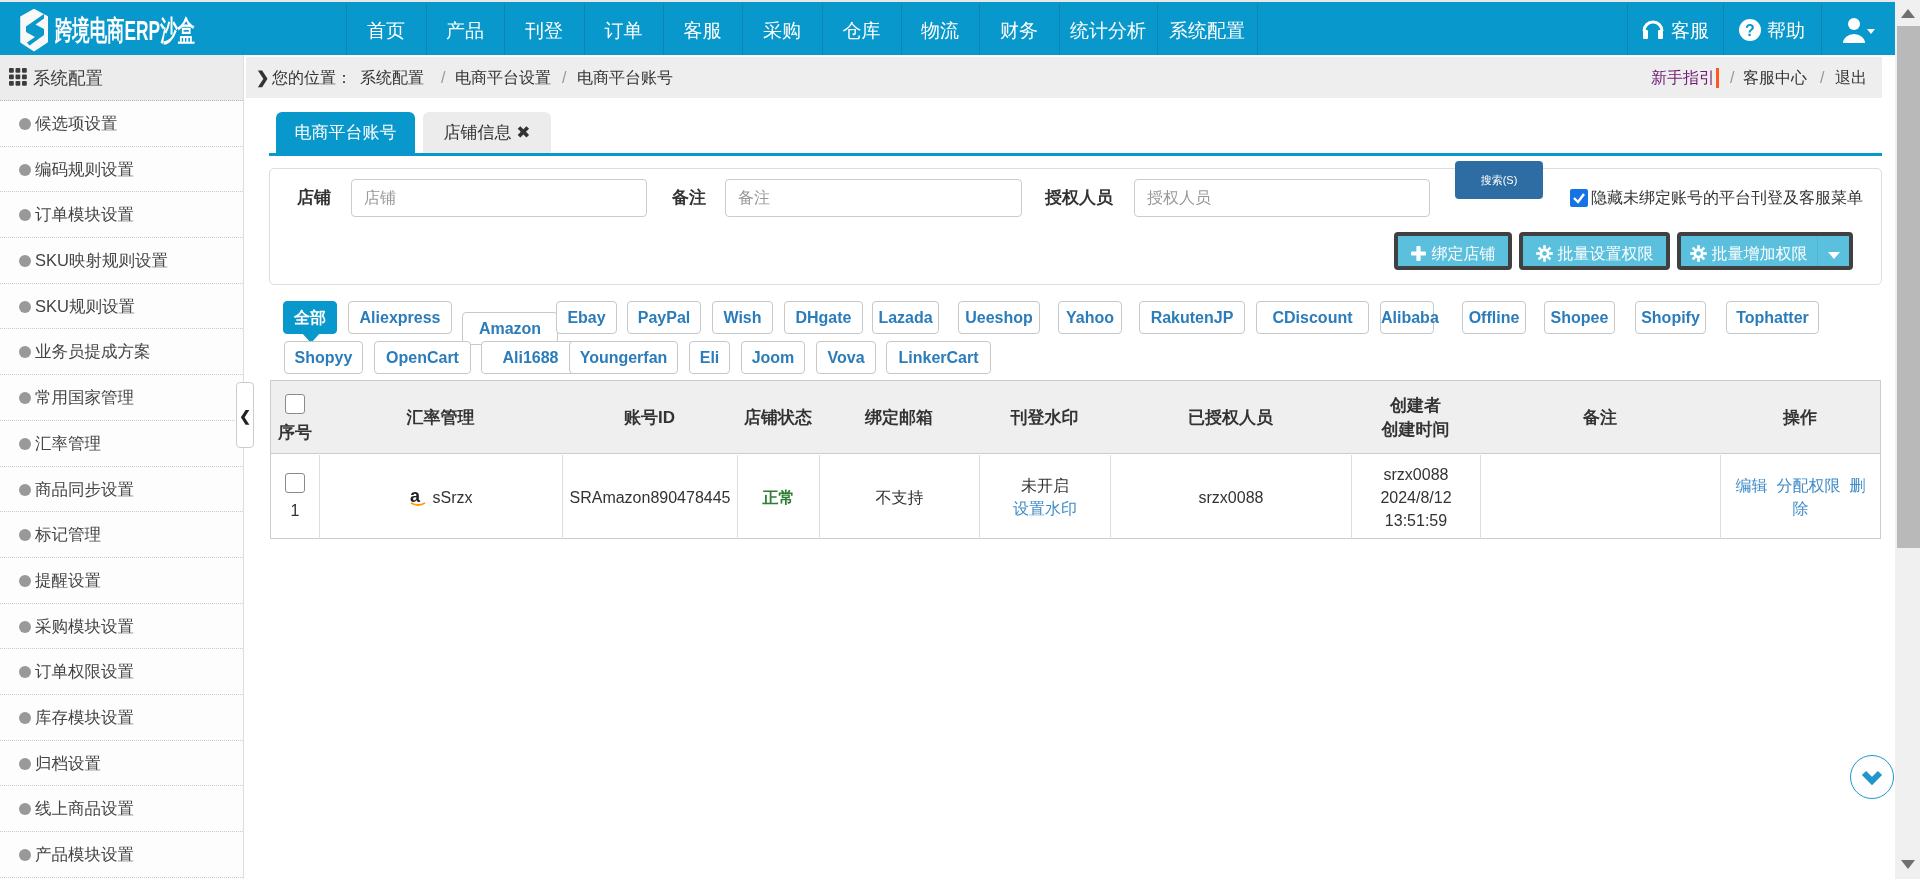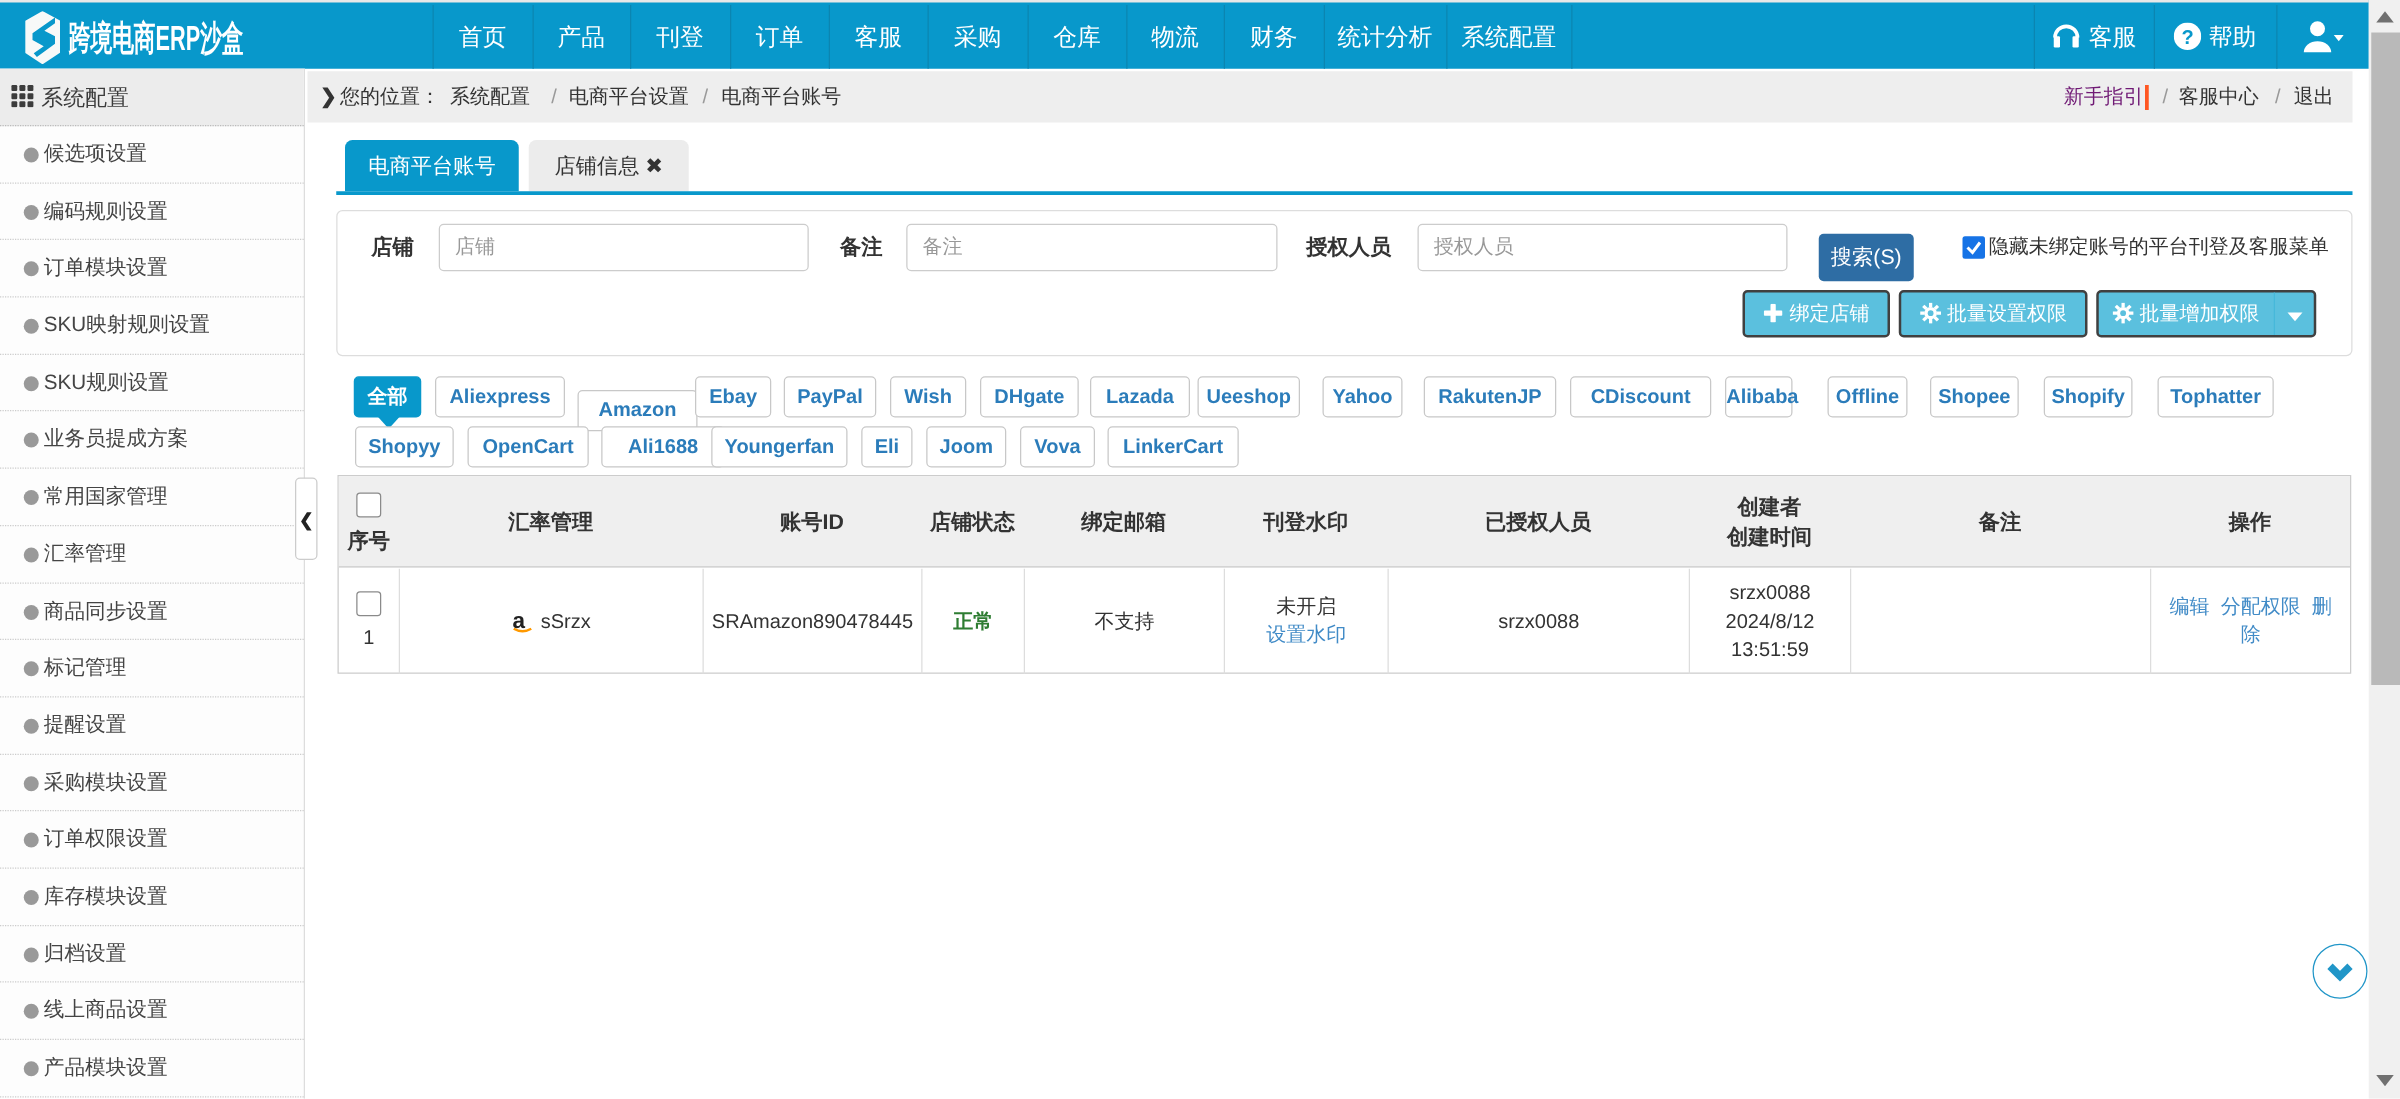--- a/index.html
+++ b/index.html
@@ -23,22 +23,22 @@
 #collapser{position:absolute;left:236px;top:382px;width:18px;height:66px;background:#fff;border:1px solid #ccc;border-radius:4px;line-height:66px;text-align:center;font-size:14px;font-weight:bold;color:#222;}
 
 #crumb{position:absolute;left:246px;top:57px;width:1636px;height:41px;background:#eee;font-size:16px;line-height:41px;}
 
 .tab{position:absolute;top:112px;height:41px;line-height:41px;text-align:center;font-size:17px;border-radius:6px 6px 0 0;}
 #tabline{position:absolute;left:269px;top:153px;width:1613px;height:3px;background:#0898cb;}
 
 #sbox{position:absolute;left:269px;top:168px;width:1613px;height:117px;border:1px solid #ddd;border-radius:5px;background:#fff;}
 .flabel{position:absolute;top:179px;height:38px;line-height:38px;font-weight:bold;font-size:17px;color:#333;}
 .finput{position:absolute;top:179px;height:38px;line-height:36px;border:1px solid #ccc;border-radius:4px;color:#999;font-size:16px;padding-left:12px;background:#fff;}
-#btn-search{position:absolute;left:1455px;top:187px;width:76px;height:38px;background:#2e6da4;border-radius:4px;color:#fff;font-size:17px;text-align:center;line-height:38px;}
-.btn-info{position:absolute;top:232px;height:38px;background:#5bc0de;border:2px solid #404040;border-radius:4px;color:#fff;font-size:16px;text-align:center;line-height:36px;}
+#btn-search{position:absolute;left:1455px;top:161px;width:88px;height:38px;background:#2e6da4;border-radius:4px;color:#fff;font-size:11px;text-align:center;line-height:38px;}
+.btn-info{position:absolute;top:232px;height:38px;background:#5bc0de;border:4px solid #404040;border-radius:4px;color:#fff;font-size:16px;text-align:center;line-height:36px;}
 
 .pbtn{position:absolute;height:33px;border:1px solid #c8c8c8;border-radius:4px;background:#fff;color:#2b7cba;font-weight:bold;font-size:16px;text-align:center;line-height:31px;}
 .pbtn.active{background:#0898cb;color:#fff;border-color:#0898cb;}
 
 #tbl{position:absolute;left:270px;top:380px;width:1611px;height:159px;border:1px solid #ccc;}
 #thead{position:absolute;left:0;top:0;width:1609px;height:73px;background:#efefef;border-bottom:1px solid #ccc;}
 .th{position:absolute;top:0;height:73px;display:flex;align-items:center;justify-content:center;font-weight:bold;font-size:17px;color:#333;text-align:center;line-height:24px;}
 .td{position:absolute;top:74px;height:84px;display:flex;align-items:center;justify-content:center;font-size:16px;color:#333;text-align:center;line-height:23px;border-left:1px solid #ddd;}
 .cb{width:20px;height:20px;border:1px solid #8a8a8a;border-radius:3px;background:#fff;}
 a.lk{color:#418bc7;text-decoration:none;}
@@ -218,21 +218,21 @@
 
 <div class="pbtn active" style="left:283px;top:301px;width:54px;">全部
   <div style="position:absolute;left:17px;bottom:-10px;width:0;height:0;border-left:10px solid transparent;border-right:10px solid transparent;border-top:11px solid #0898cb;"></div>
 </div>
 <div class="pbtn" style="left:348px;top:301px;width:104px;">Aliexpress</div>
 <div class="pbtn" style="left:462px;top:312px;width:96px;">Amazon</div>
 <div class="pbtn" style="left:556px;top:301px;width:61px;">Ebay</div>
 <div class="pbtn" style="left:627px;top:301px;width:74px;">PayPal</div>
 <div class="pbtn" style="left:712px;top:301px;width:61px;">Wish</div>
 <div class="pbtn" style="left:784px;top:301px;width:79px;">DHgate</div>
-<div class="pbtn" style="left:872px;top:301px;width:80px;">Lazada</div>
+<div class="pbtn" style="left:872px;top:301px;width:67px;">Lazada</div>
 <div class="pbtn" style="left:958px;top:301px;width:82px;">Ueeshop</div>
 <div class="pbtn" style="left:1058px;top:301px;width:64px;">Yahoo</div>
 <div class="pbtn" style="left:1139px;top:301px;width:106px;">RakutenJP</div>
 <div class="pbtn" style="left:1256px;top:301px;width:113px;">CDiscount</div>
 <div class="pbtn" style="left:1380px;top:301px;width:54px;">Alibaba</div>
 <div class="pbtn" style="left:1462px;top:301px;width:64px;">Offline</div>
 <div class="pbtn" style="left:1544px;top:301px;width:71px;">Shopee</div>
 <div class="pbtn" style="left:1635px;top:301px;width:71px;">Shopify</div>
 <div class="pbtn" style="left:1726px;top:301px;width:93px;">Tophatter</div>
 

